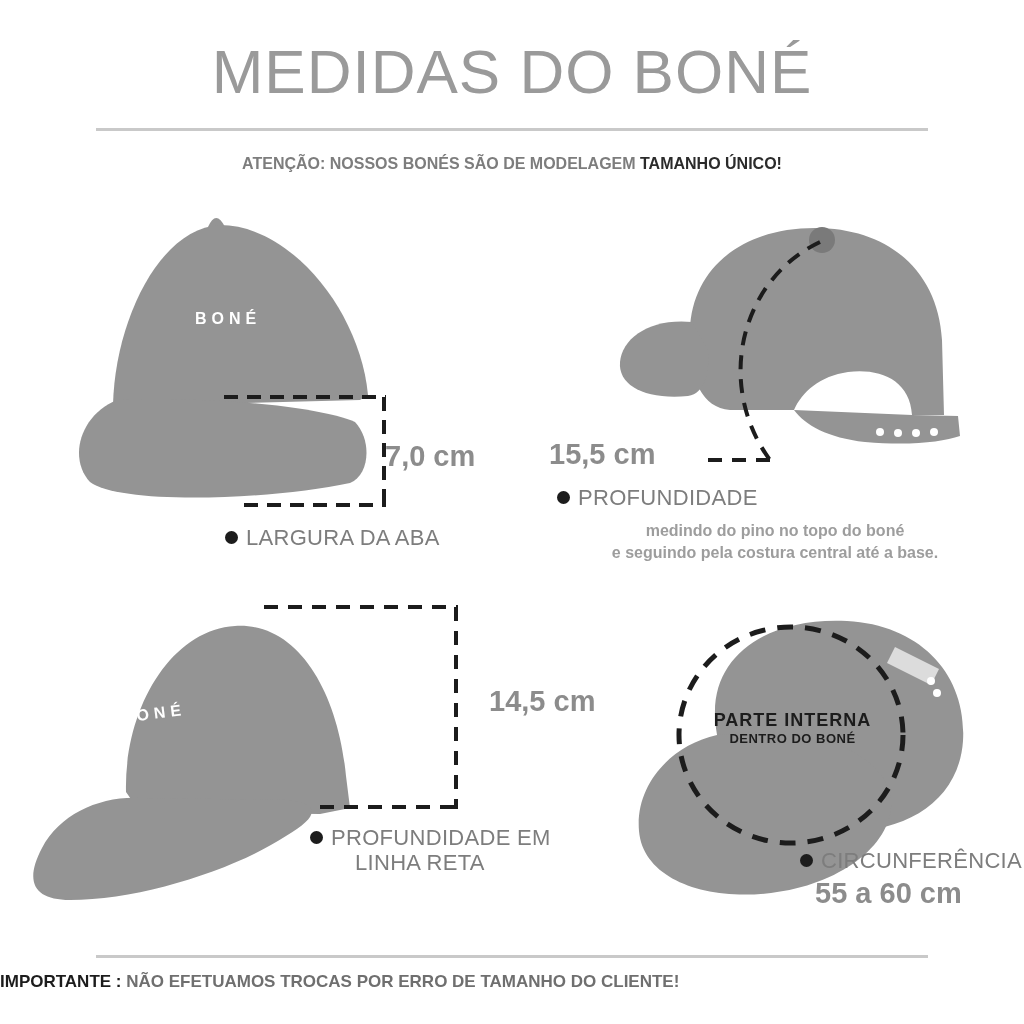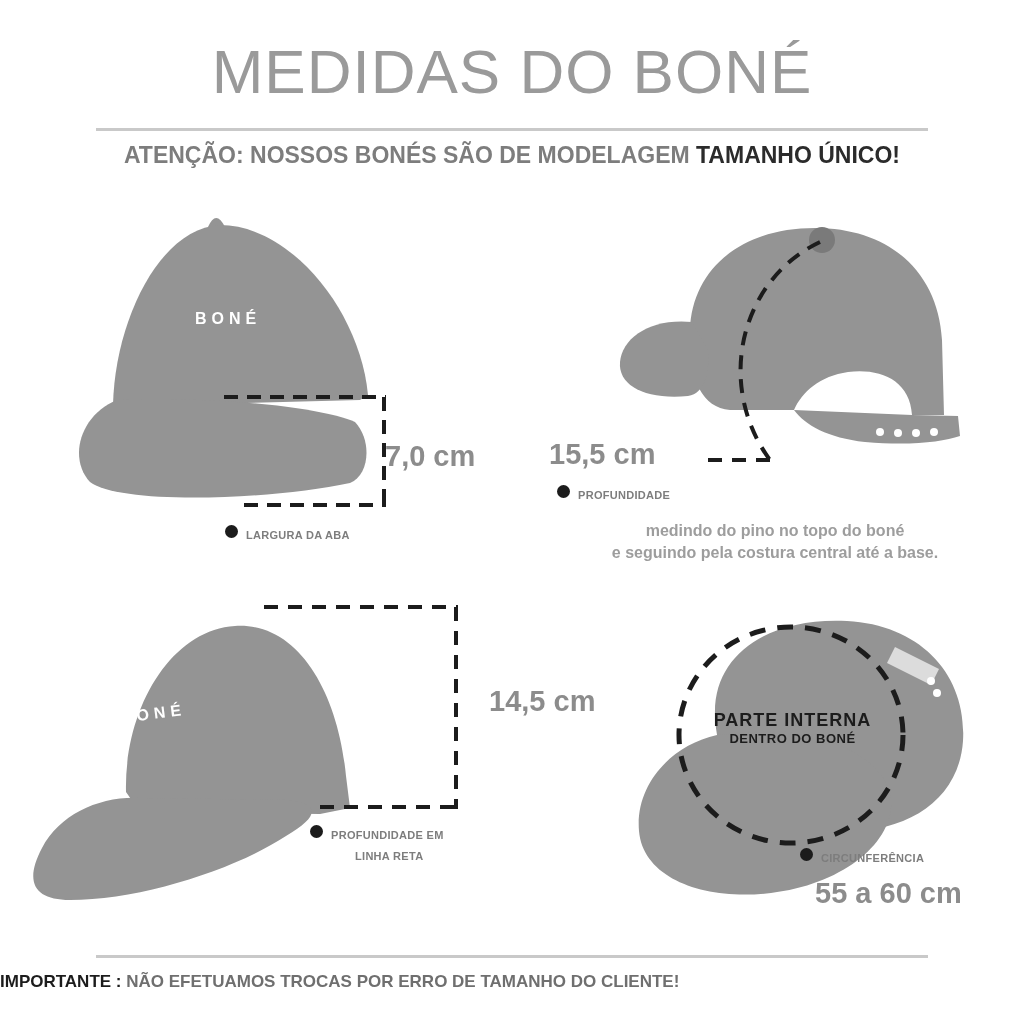--- a/index.html
+++ b/index.html
@@ -36,25 +36,25 @@
   .rule {
     position: absolute;
     top: 128px;
     left: 96px;
     width: 832px;
     height: 3px;
     background: #c9c9c9;
   }
   .subtitle {
     position: absolute;
-    top: 142px;
+    top: 155px;
     left: 0;
     width: 1024px;
     text-align: center;
-    font-size: 23px;
+    font-size: 16px;
     font-weight: bold;
     color: #7d7d7d;
     white-space: nowrap;
   }
   .subtitle .strong {
     color: #2b2b2b;
   }
 
   
   .quad {
@@ -67,22 +67,22 @@
 
   .dim-label {
     position: absolute;
     font-size: 29px;
     font-weight: bold;
     color: #8c8c8c;
     white-space: nowrap;
   }
   .bullet-label {
     position: absolute;
-    font-size: 11px;
-    font-weight: bold;
+    font-size: 22px;
+    font-weight: normal;
     color: #7d7d7d;
     white-space: nowrap;
     letter-spacing: .3px;
   }
   .bullet-label .dot {
     display: inline-block;
     width: 13px;
     height: 13px;
     border-radius: 50%;
     background: #1c1c1c;

